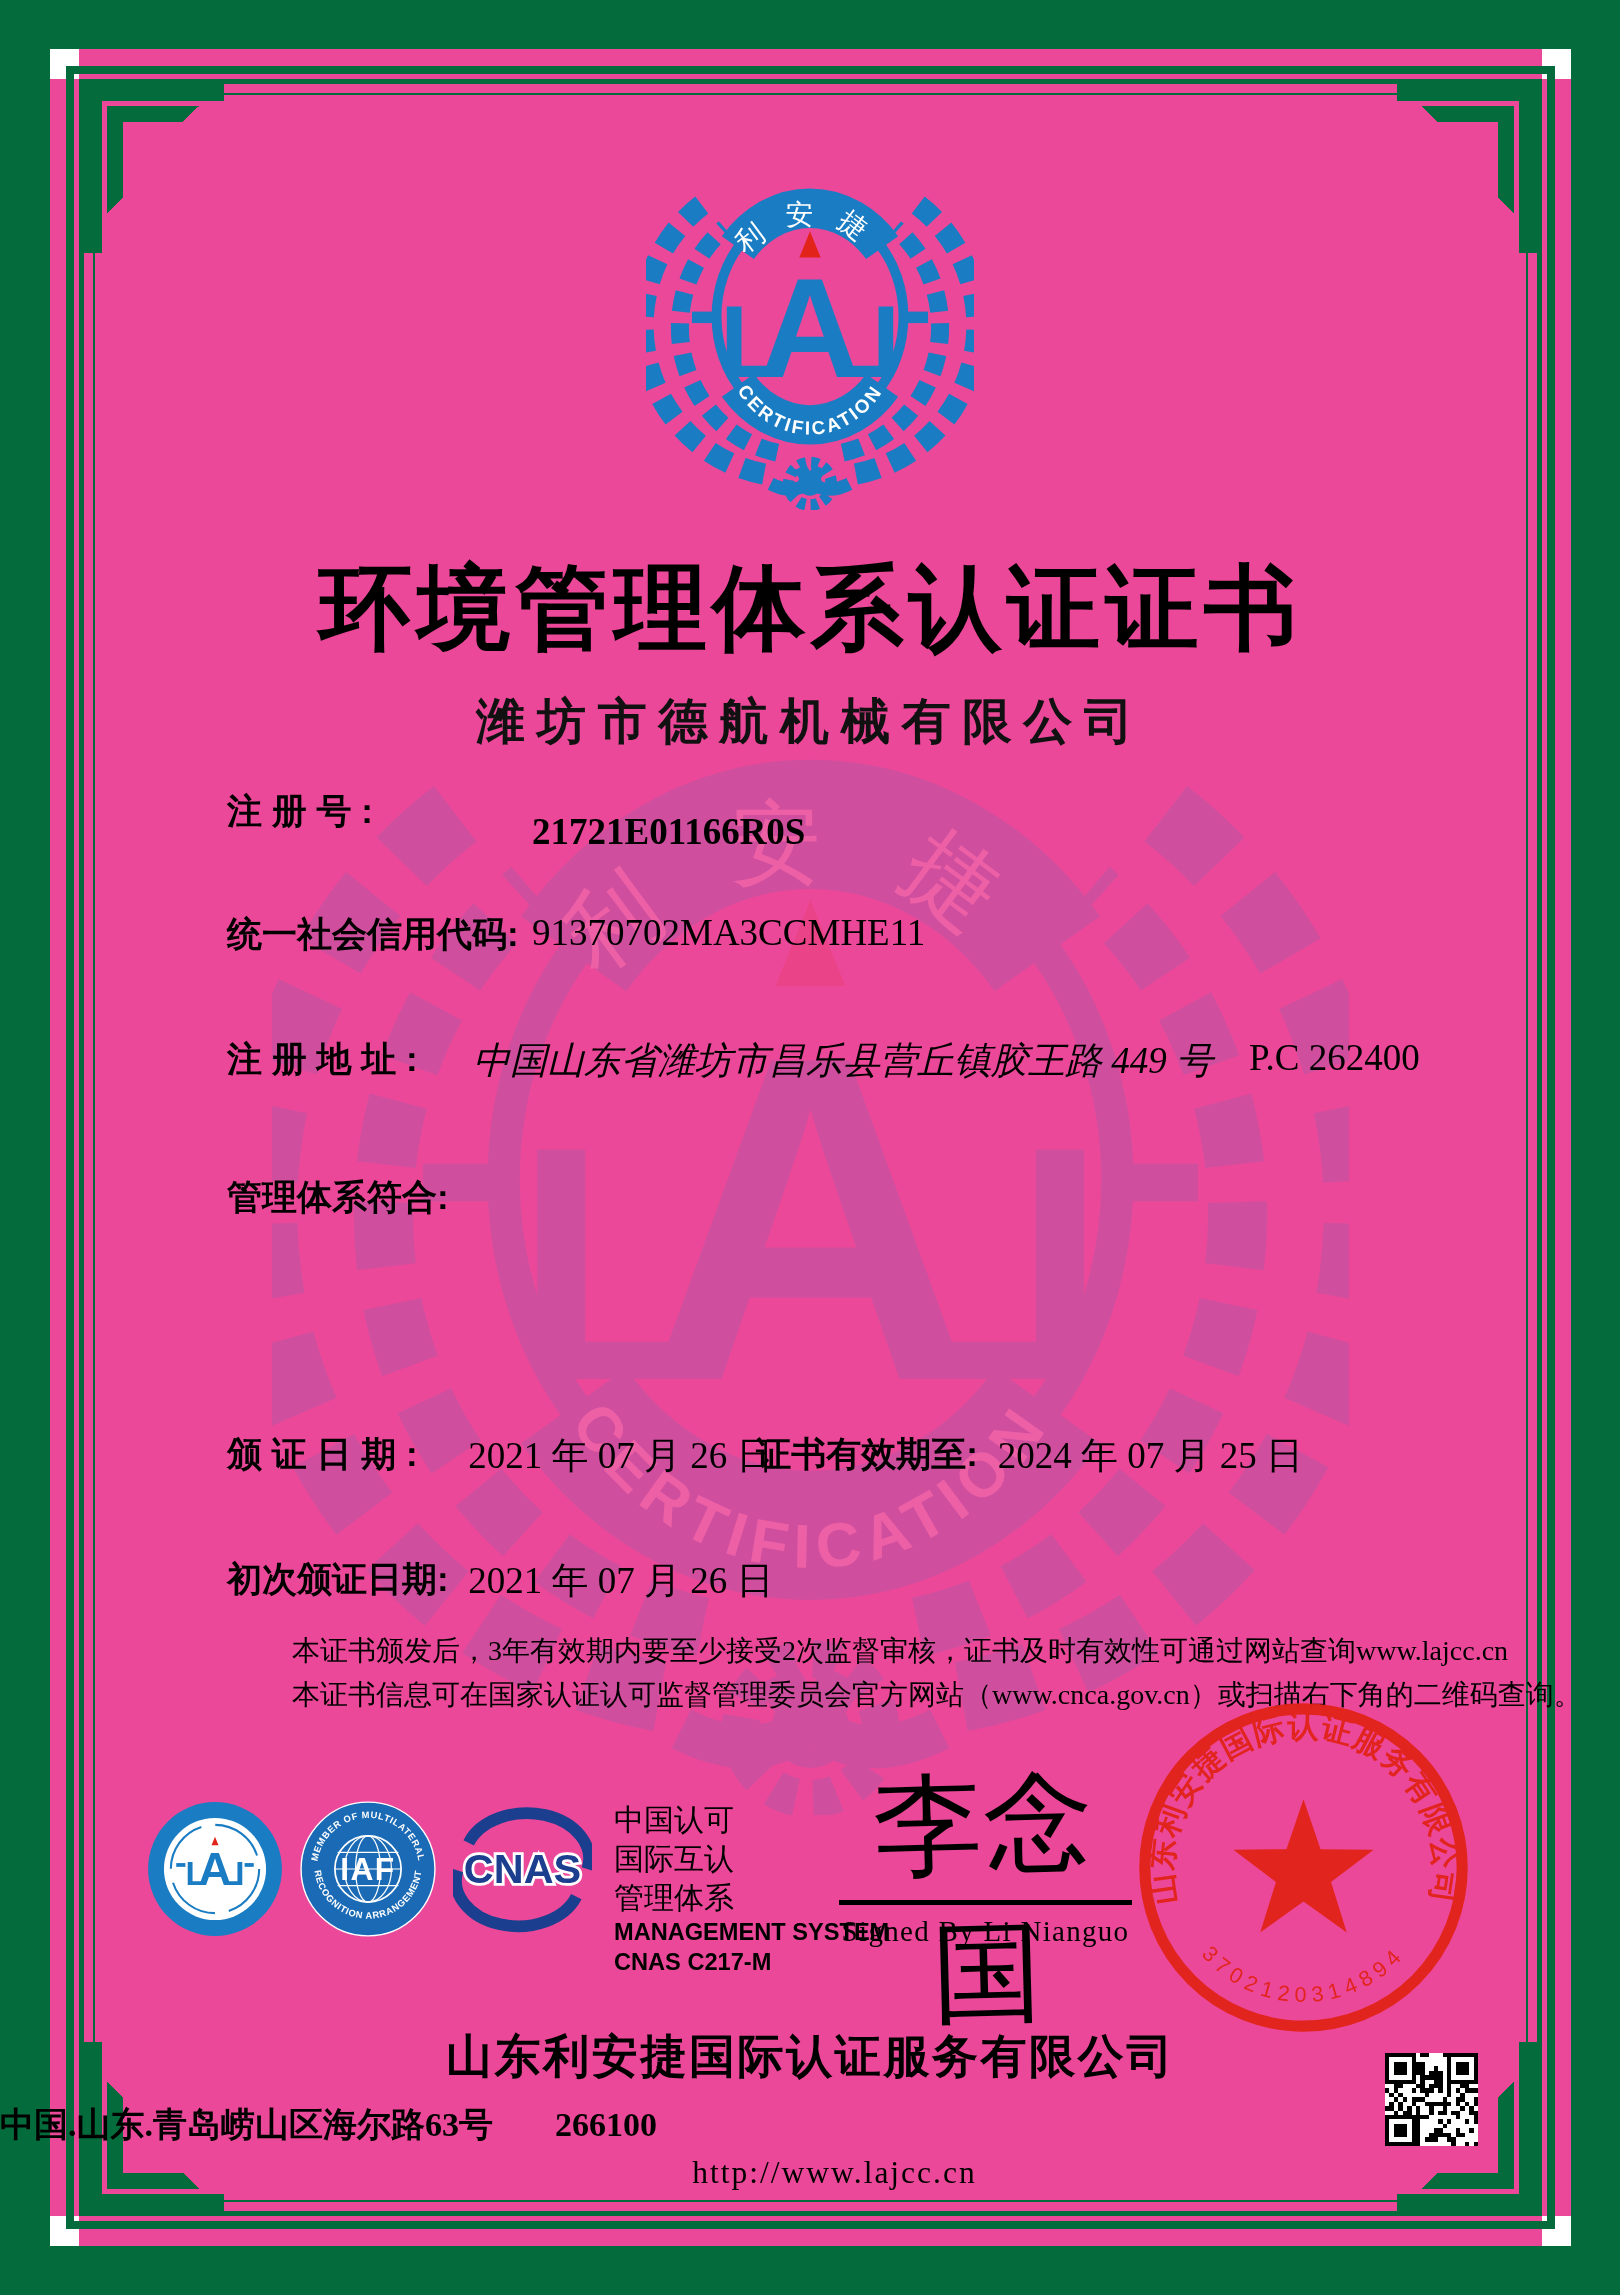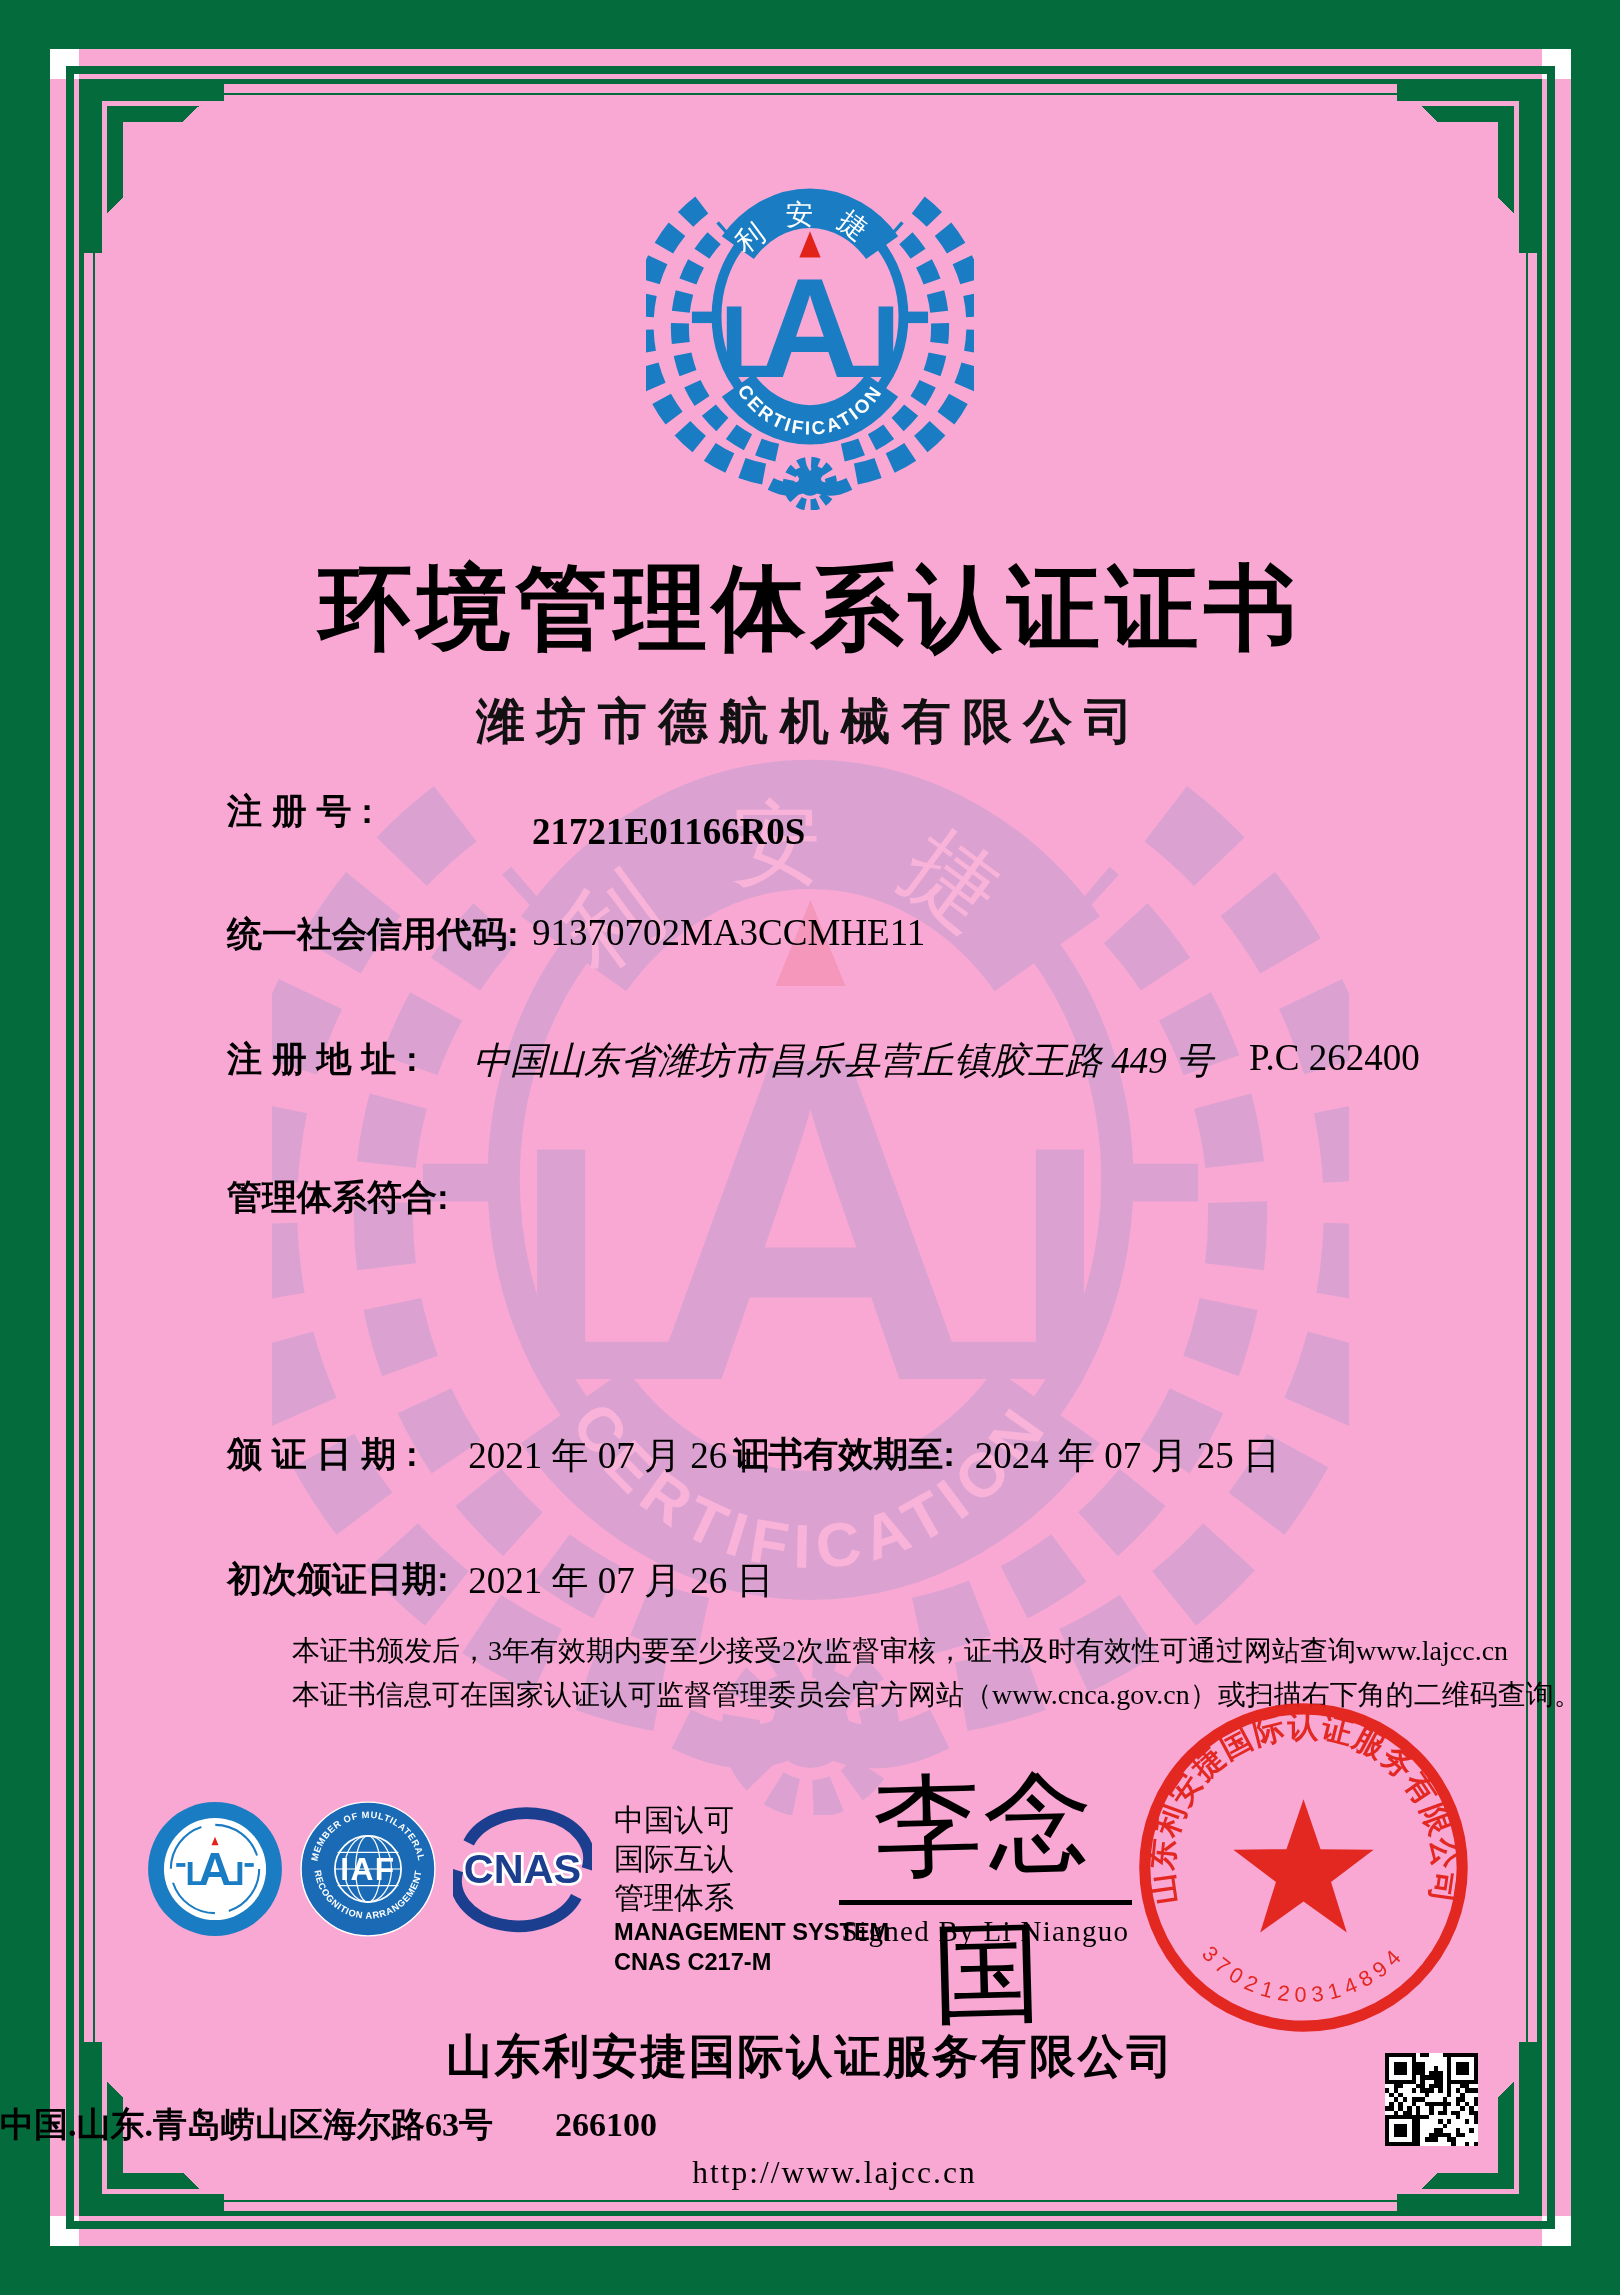--- a/index.html
+++ b/index.html
@@ -1,17 +1,17 @@
 <!DOCTYPE html>
 <html style="font-size:10.5px"><head>
 <meta charset="utf-8">
 <style>
   html,body{margin:0;padding:0;background:#888;}
   .page{
-    position:relative;width:1621px;height:2295px;background:#f9a8d4;
+    position:relative;width:1621px;height:2295px;background:#ec4899;
     margin:0 auto;overflow:hidden;
     font-family:"Liberation Sans","DejaVu Sans",sans-serif;
   }
   .abs{position:absolute;}
   
   #border-svg{position:absolute;left:0;top:0;z-index:1;}
   
   #watermark{opacity:0.13;z-index:0;}
   
   #cert-title{
@@ -30,21 +30,21 @@
        font-family:"Liberation Sans","DejaVu Sans",sans-serif;}
   .lbl-a{width:282px;}
   .lbl-b{width:240px;}
   .val{font-size:37px;color:#000;font-family:"Liberation Serif","DejaVu Serif",serif;}
   .val-b{font-weight:700;margin-top:22px;}
   .m35{margin-left:23px;}
   .m8{margin-left:6px;font-style:italic;}
   .m2{margin-left:1.3px;}
   .w400{width:263px;}
   .pc{margin-left:36px;}
-  .lbl2{margin-left:2px;}
+  .lbl2{margin-left:25px;}
   .val2{margin-left:19.7px;}
   
   .note{position:absolute;left:292px;font-size:28px;color:#000;z-index:2;white-space:nowrap;
         font-family:"Liberation Serif","DejaVu Serif",serif;}
   
   #accred-text{left:614px;top:1800px;z-index:2;}
   #accred-text .zh{font-size:30px;line-height:39px;color:#000;
         font-family:"Liberation Serif","DejaVu Serif",serif;}
   #accred-text .en{font-size:23.6px;line-height:30px;font-weight:700;color:#000;
         font-family:"Liberation Sans","DejaVu Sans",sans-serif;}

